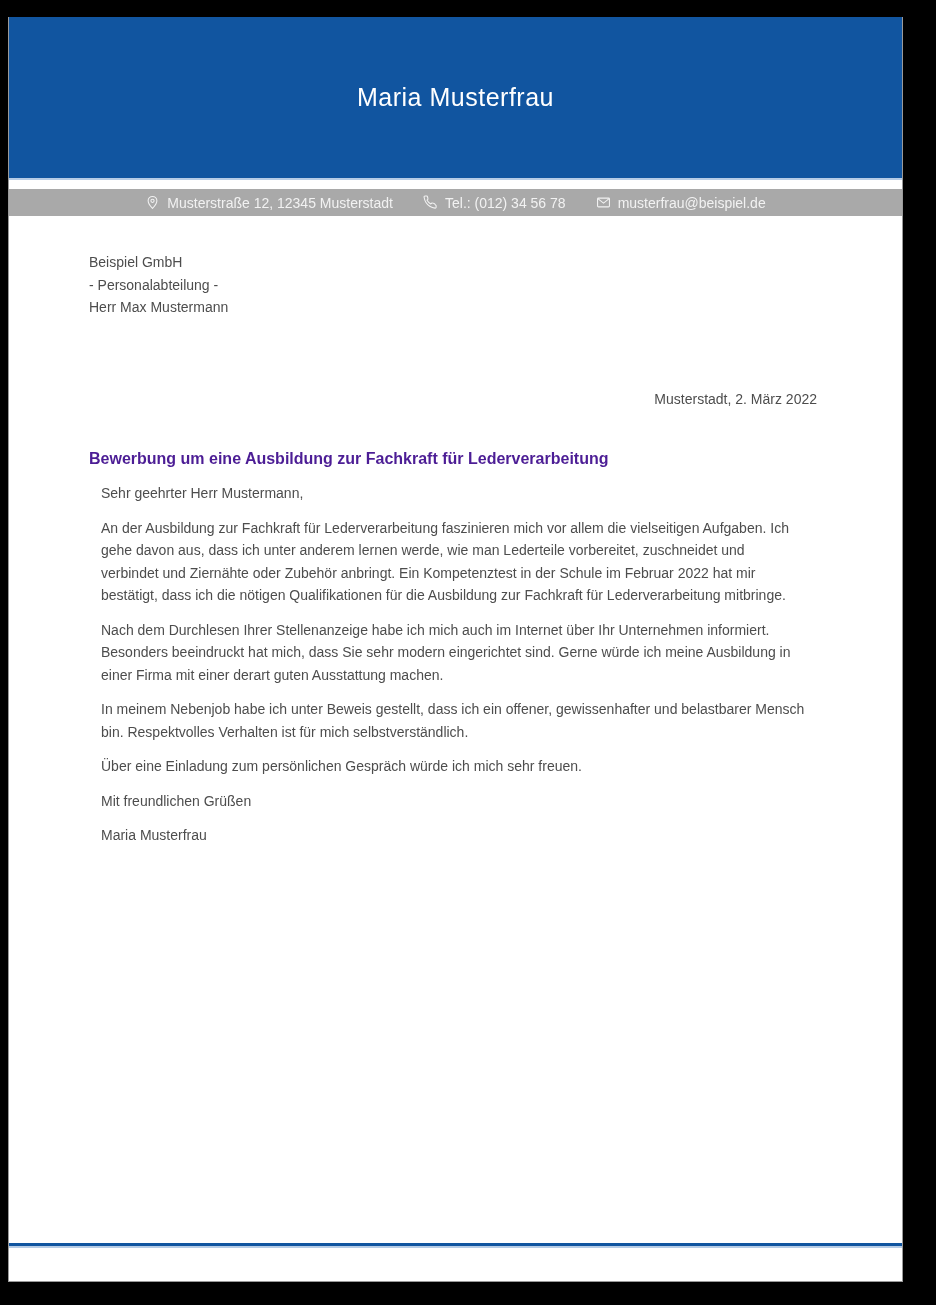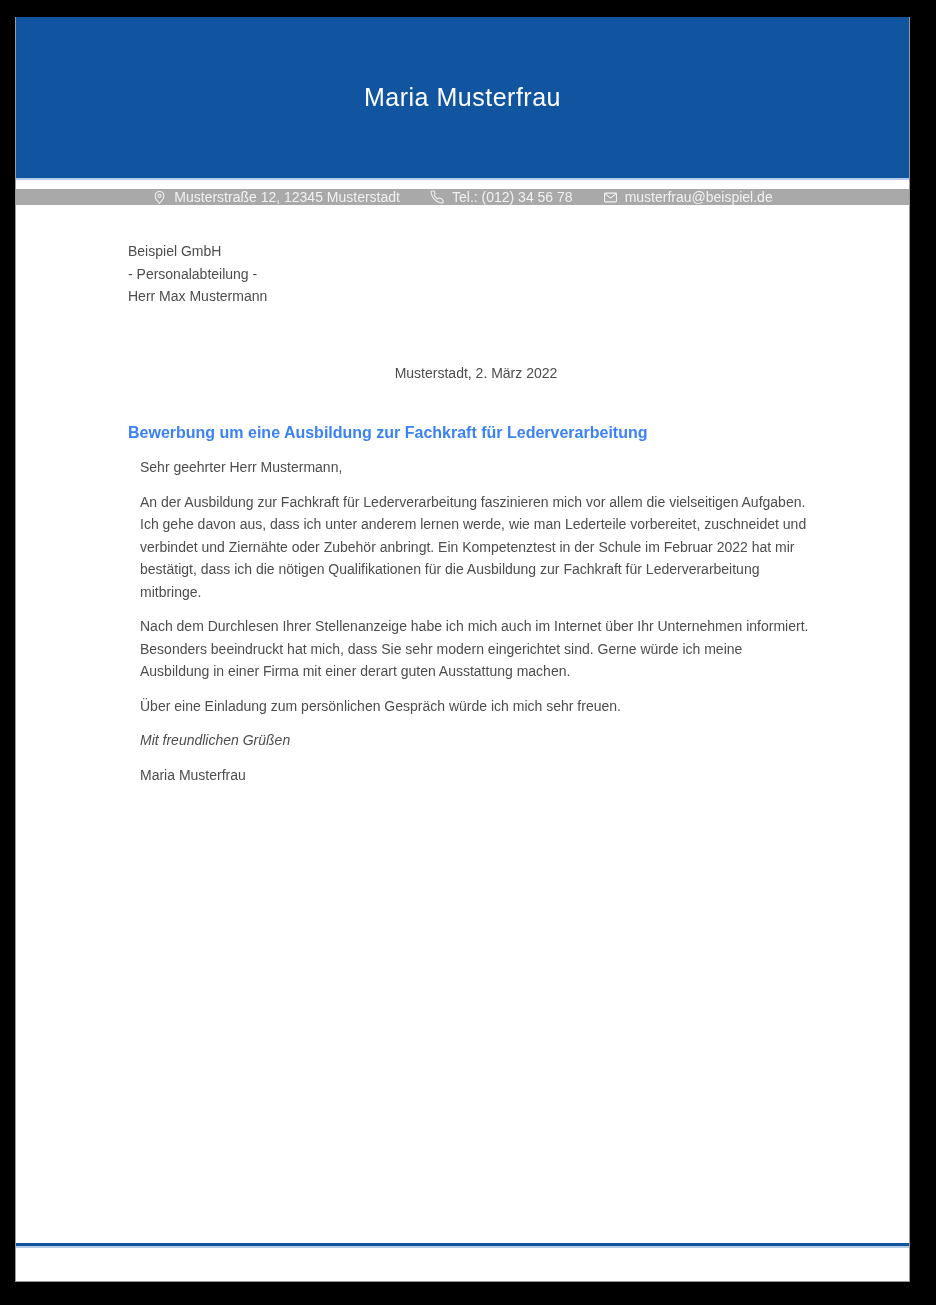--- a/index.html
+++ b/index.html
@@ -6,21 +6,21 @@
   .frame {
     position: relative;
     width: 936px;
     height: 1305px;
     background: #000;
     font-family: "Liberation Sans", "DejaVu Sans", sans-serif;
     overflow: hidden;
   }
   .page {
     position: absolute;
-    left: 15px;
+    left: 8px;
     top: 17px;
     width: 895px;
     height: 1265px;
     background: #ffffff;
     border-left: 1px solid #9a9a9a;
     border-right: 1px solid #9a9a9a;
     border-bottom: 1px solid #9a9a9a;
     box-sizing: border-box;
     overflow: hidden;
   }
@@ -34,21 +34,21 @@
   }
   .header h1 {
     margin: 0;
     color: #ffffff;
     font-size: 25px;
     font-weight: 400;
     letter-spacing: 0.5px;
   }
   .contact-bar {
     margin-top: 9px;
-    height: 16px;
+    height: 27px;
     background: #a9a9a9;
     display: flex;
     align-items: center;
     justify-content: center;
     gap: 30px;
     color: #f2f2f2;
     font-size: 14px;
     font-weight: 300;
   }
   .contact-item {
@@ -60,44 +60,44 @@
   .contact-item svg {
     width: 15px;
     height: 15px;
     stroke: #f2f2f2;
     fill: none;
     stroke-width: 1.7;
     stroke-linecap: round;
     stroke-linejoin: round;
   }
   .letter-body {
-    padding: 0 85px 0 112px;
+    padding: 0 85px 0 80px;
     color: #4d4d4d;
     font-size: 14px;
     font-weight: 300;
     line-height: 22.5px;
   }
   .letter-body p { margin: 12px; }
   .recipient { margin-top: 35px; }
   .date-line {
-    margin-top: 54px;
-    text-align: center;
+    margin-top: 69px;
+    text-align: right;
   }
   .subject {
     margin-top: 38px;
     font-size: 16px;
     font-weight: 700;
-    color: #3b82f6;
+    color: #4c1d95;
     line-height: 22px;
   }
   .salutation { margin-top: 35px; }
   .para { margin-top: 16px; }
   .para-3 { margin-top: 18px; }
   .para-6 { margin-top: 18px; }
-  .closing { margin-top: 20px; font-style: italic; }
+  .closing { margin-top: 20px; }
   .signature { margin-top: 34px; }
   .footer-line {
     position: absolute;
     left: 0;
     top: 1226px;
     width: 100%;
     height: 3px;
     background: #1155a0;
     border-bottom: 2px solid #b6cce6;
   }
@@ -143,20 +143,21 @@
       </div>
 
       <div class="date-line">Musterstadt, 2. März 2022</div>
 
       <div class="subject">Bewerbung um eine Ausbildung zur Fachkraft für Lederverarbeitung</div>
 
       <p class="salutation">Sehr geehrter Herr Mustermann,</p>
 
       <p class="para para-2 para-3">An der Ausbildung zur Fachkraft für Lederverarbeitung faszinieren mich vor allem die vielseitigen Aufgaben. Ich gehe davon aus, dass ich unter anderem lernen werde, wie man Lederteile vorbereitet, zuschneidet und verbindet und Ziernähte oder Zubehör anbringt. Ein Kompetenztest in der Schule im Februar 2022 hat mir bestätigt, dass ich die nötigen Qualifikationen für die Ausbildung zur Fachkraft für Lederverarbeitung mitbringe.</p>
       <p class="para para-3">Nach dem Durchlesen Ihrer Stellenanzeige habe ich mich auch im Internet über Ihr Unternehmen informiert. Besonders beeindruckt hat mich, dass Sie sehr modern eingerichtet sind. Gerne würde ich meine Ausbildung in einer Firma mit einer derart guten Ausstattung machen.</p>
+      <p class="para para-4">In meinem Nebenjob habe ich unter Beweis gestellt, dass ich ein offener, gewissenhafter und belastbarer Mensch bin. Respektvolles Verhalten ist für mich selbstverständlich.</p>
       <p class="para para-6">Über eine Einladung zum persönlichen Gespräch würde ich mich sehr freuen.</p>
 
       <p class="closing">Mit freundlichen Grüßen</p>
 
       <p class="signature">Maria Musterfrau</p>
     </main>
 
     <div class="footer-line"></div>
 
   </div>

